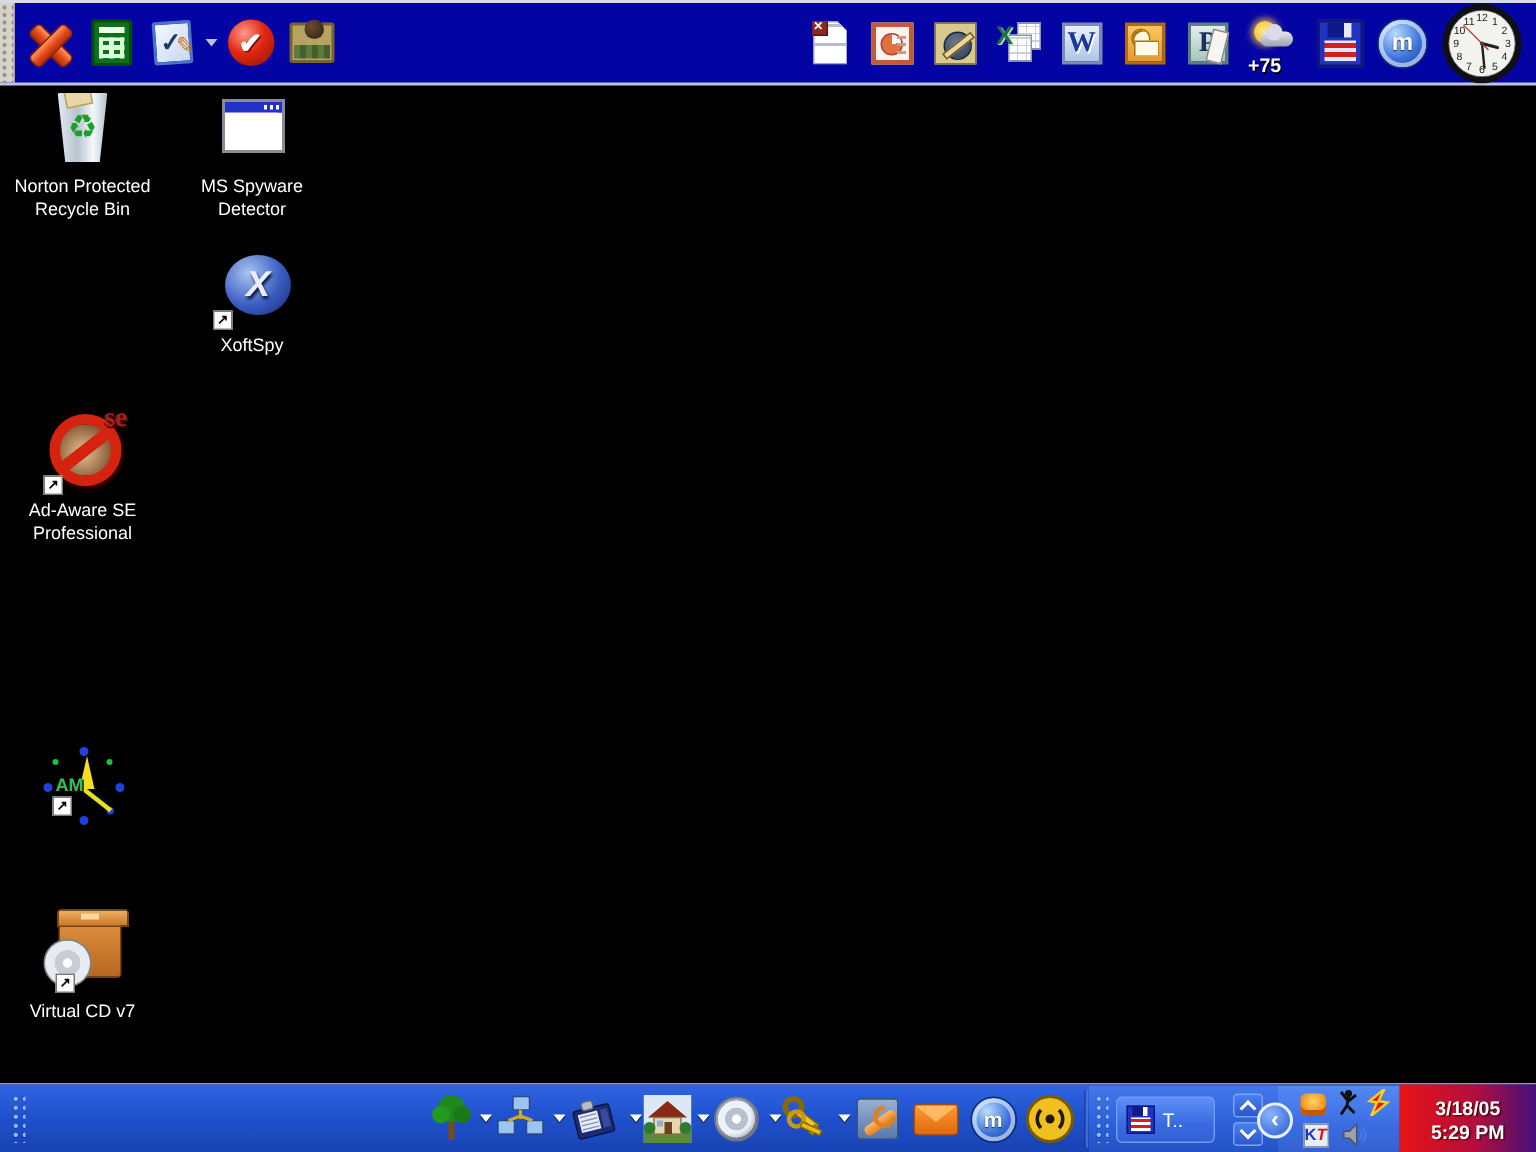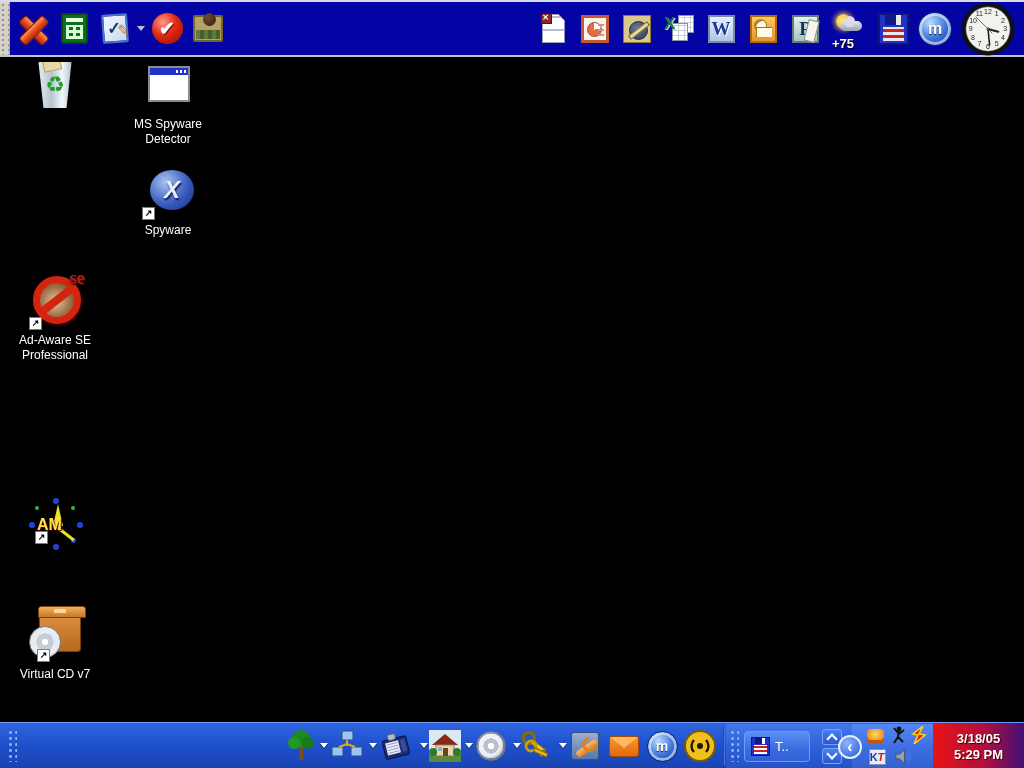--- a/index.html
+++ b/index.html
@@ -136,21 +136,21 @@
     background:radial-gradient(circle at 45% 55%,#e8c49a,#8a5c34 70%,#402010); box-shadow:1px 2px 3px #400; }
   .noad::before { content:""; position:absolute; left:-4px; top:13px; width:42px; height:8px; background:#d42410; transform:rotate(-38deg); }
   .dart .setxt { position:absolute; right:-2px; top:-6px; font-weight:bold; font-size:18px; color:#b01810;
     text-shadow:1px 1px 0 #400, -1px 0 0 #334; font-family:"Liberation Serif",serif;padding-left:36px; }
 
   .cdots { position:absolute; left:0; top:0; width:56px; height:56px; }
   .cdots i { position:absolute; border-radius:50%; }
   .hand3d { position:absolute; left:26px; top:6px; width:0; height:0; border-left:5px solid transparent;
     border-right:5px solid transparent; border-bottom:22px solid #f0e020; filter:drop-shadow(0 1px 1px #000); }
   .hand3d2 { position:absolute; left:28px; top:26px; width:24px; height:3px; background:#e8e020; transform:rotate(38deg); transform-origin:left center; }
-  .amtxt { position:absolute; left:10px; top:18px; color:#fde047; font-weight:bold; font-size:16px; text-shadow:1px 1px 0 #500; }
+  .amtxt { position:absolute; left:10px; top:18px; color:#22c55e; font-weight:bold; font-size:12px; text-shadow:1px 1px 0 #500; }
 
   .vcdbox { position:absolute; left:12px; top:4px; width:42px; height:40px; background:linear-gradient(180deg,#e09040,#b86820);
     border:1px solid #7a4410; border-radius:3px; }
   .vcdbox::before { content:""; position:absolute; left:-2px; top:-7px; width:46px; height:10px; background:linear-gradient(180deg,#f0b060,#c87828);
     border:1px solid #7a4410; border-radius:3px 3px 0 0; }
   .vcdbox::after { content:""; position:absolute; left:14px; top:-4px; width:12px; height:4px; background:#f8d8a0; }
   .vcd { position:absolute; left:2px; top:18px; width:32px; height:32px; border-radius:50%;
     background:radial-gradient(circle,#fff 0 14%,#c8ccd4 15% 40%,#e8ecf2 41% 70%,#a8b0bc 71%); border:1px solid #788; }
 
   
@@ -309,38 +309,39 @@
       </div>
     </div>
   </div>
 
   <div class="dicon" style="left:-1px; top:58px;">
     <div class="dart">
       <div class="bin">
           <div class="rec">♻</div>
         </div>
     </div>
+    <div class="dlbl">Norton Protected Recycle Bin</div>
   </div>
 
   <div class="dicon" style="left:112px; top:58px;">
     <div class="dart">
         <div class="mswin"></div>
       </div>
     <div class="dlbl">MS Spyware Detector</div>
   </div>
 
 
   <div class="dicon" style="left:112px; top:164px;">
     <div class="dart">
       <div class="xsph">
           <span>X</span>
         </div>
       <div class="scbadge">↗</div>
     </div>
-    <div class="dlbl">Spyware</div>
+    <div class="dlbl">XoftSpy</div>
   </div>
 
   <div class="dicon" style="left:-1px; top:274px;">
     <div class="dart">
       <div class="noad"></div>
       <span class="setxt">se</span>
       <div class="scbadge">↗</div>
     </div>
     <div class="dlbl">Ad-Aware SE Professional</div>
   </div>

